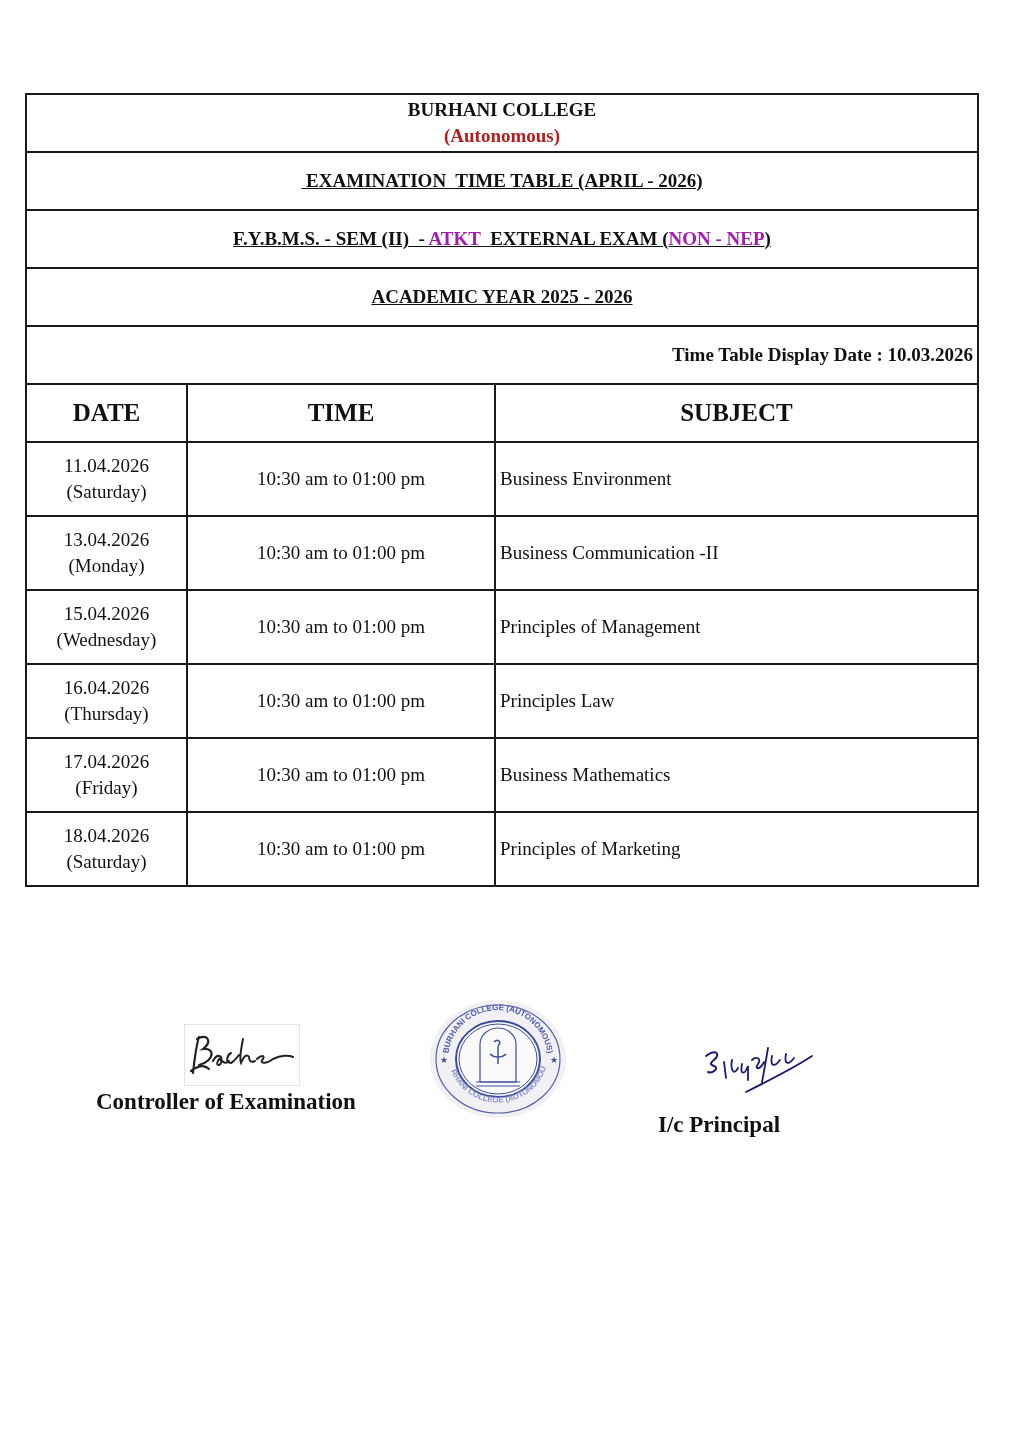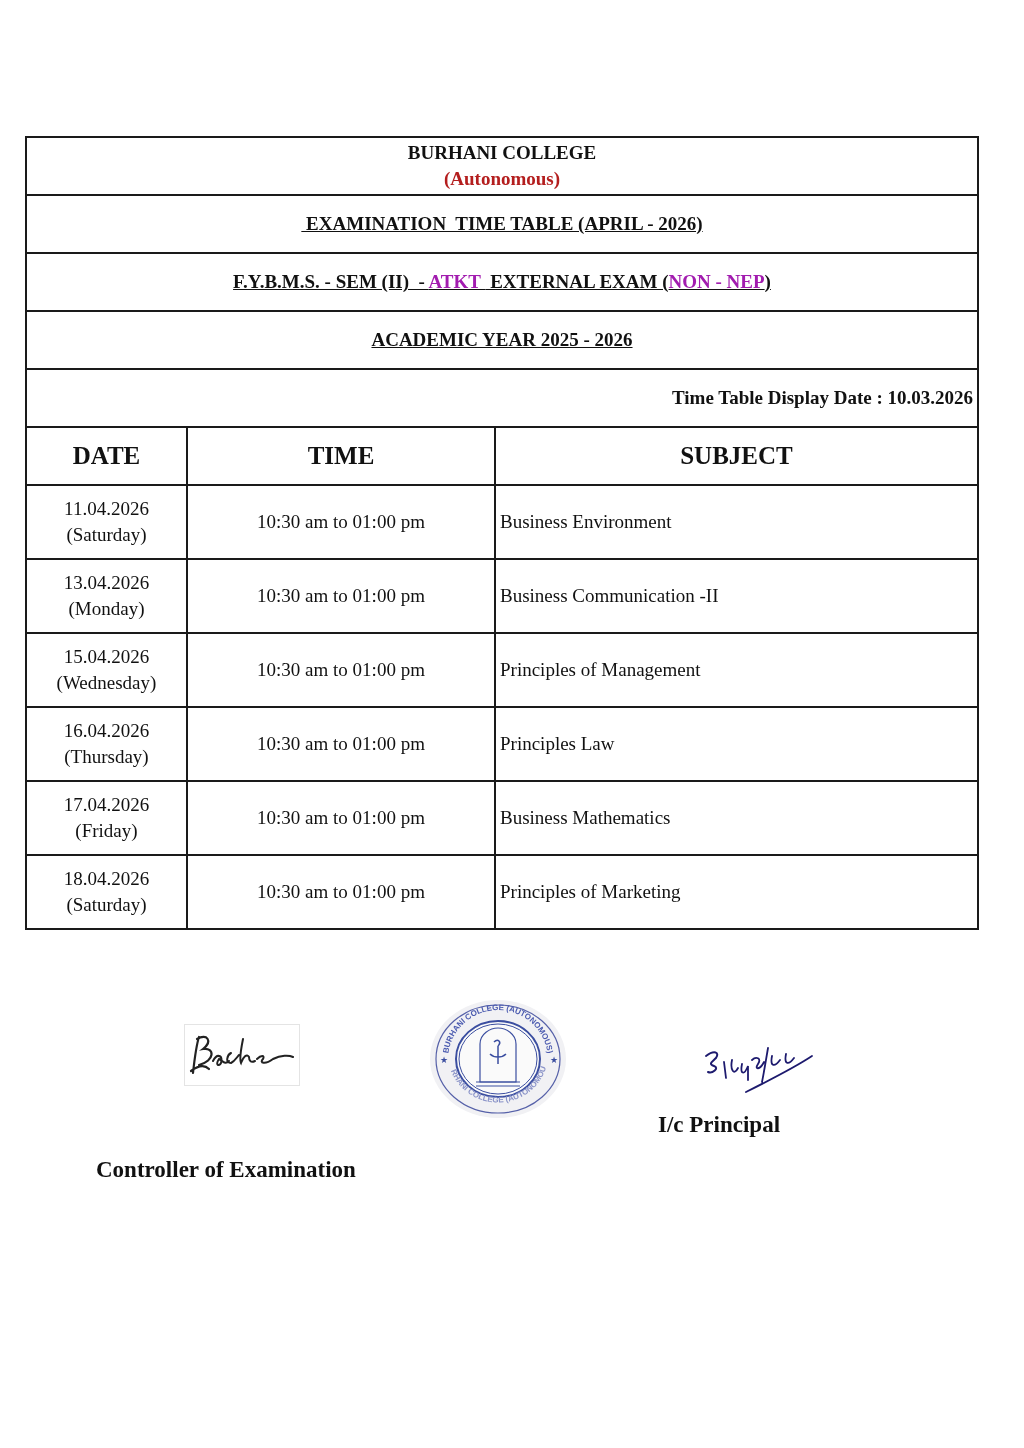--- a/index.html
+++ b/index.html
@@ -1,35 +1,35 @@
 <!DOCTYPE html>
 <html><head>
 <meta charset="utf-8">
 <style>
   html, body { margin: 0; padding: 0; background: #ffffff; }
   body { width: 1024px; height: 1448px; position: relative; font-family: "DejaVu Serif", "Liberation Serif", serif; color: #111; overflow: hidden; }
-  .sheet { position: absolute; left: 25px; top: 93px; width: 912px; margin-top: 43px; }
+  .sheet { position: absolute; left: 25px; top: 93px; width: 912px; }
   table.tt { width: 952px; border-collapse: collapse; table-layout: fixed; }
   table.tt td { border: 2px solid #1a1a1a; padding: 0; }
   .hdr-row td { height: 56px; text-align: center; font-family: "Liberation Serif", serif; font-weight: bold; font-size: 19px; }
   .college-cell { line-height: 26px; }
   .red { color: #b41e1e; }
   .red2 { color: #a21caf; }
   .ul { text-decoration: underline; }
   .date-display { text-align: right !important; padding-right: 4px !important; }
   .col-head td { height: 56px; text-align: center; font-family: "Liberation Serif", serif; font-weight: bold; font-size: 25px; }
   .data-row td { height: 72px; font-family: "Liberation Serif", serif; font-size: 19px; }
   .c-date { text-align: center; line-height: 26px; }
   .c-time { text-align: center; }
   .c-subj { text-align: left; padding-left: 4px !important; }
   .sig-left { position: absolute; left: 184px; top: 1024px; width: 114px; height: 60px; border: 1px solid #e4e4e4; background: #fff; }
   .seal { position: absolute; left: 428px; top: 998px; width: 140px; height: 122px; }
   .sig-right { position: absolute; left: 690px; top: 1030px; width: 130px; height: 70px; }
   .lbl { position: absolute; font-family: "Liberation Serif", serif; font-weight: bold; font-size: 23px; }
-  .lbl-left { left: 96px; top: 1157px; }
+  .lbl-left { left: 96px; top: 1089px; }
   .lbl-right { left: 658px; top: 1112px; text-align: center; }
 </style>
 </head>
 <body>
 
 <div class="sheet">
   <table class="tt">
     <colgroup>
       <col style="width:161px">
       <col style="width:308px">

